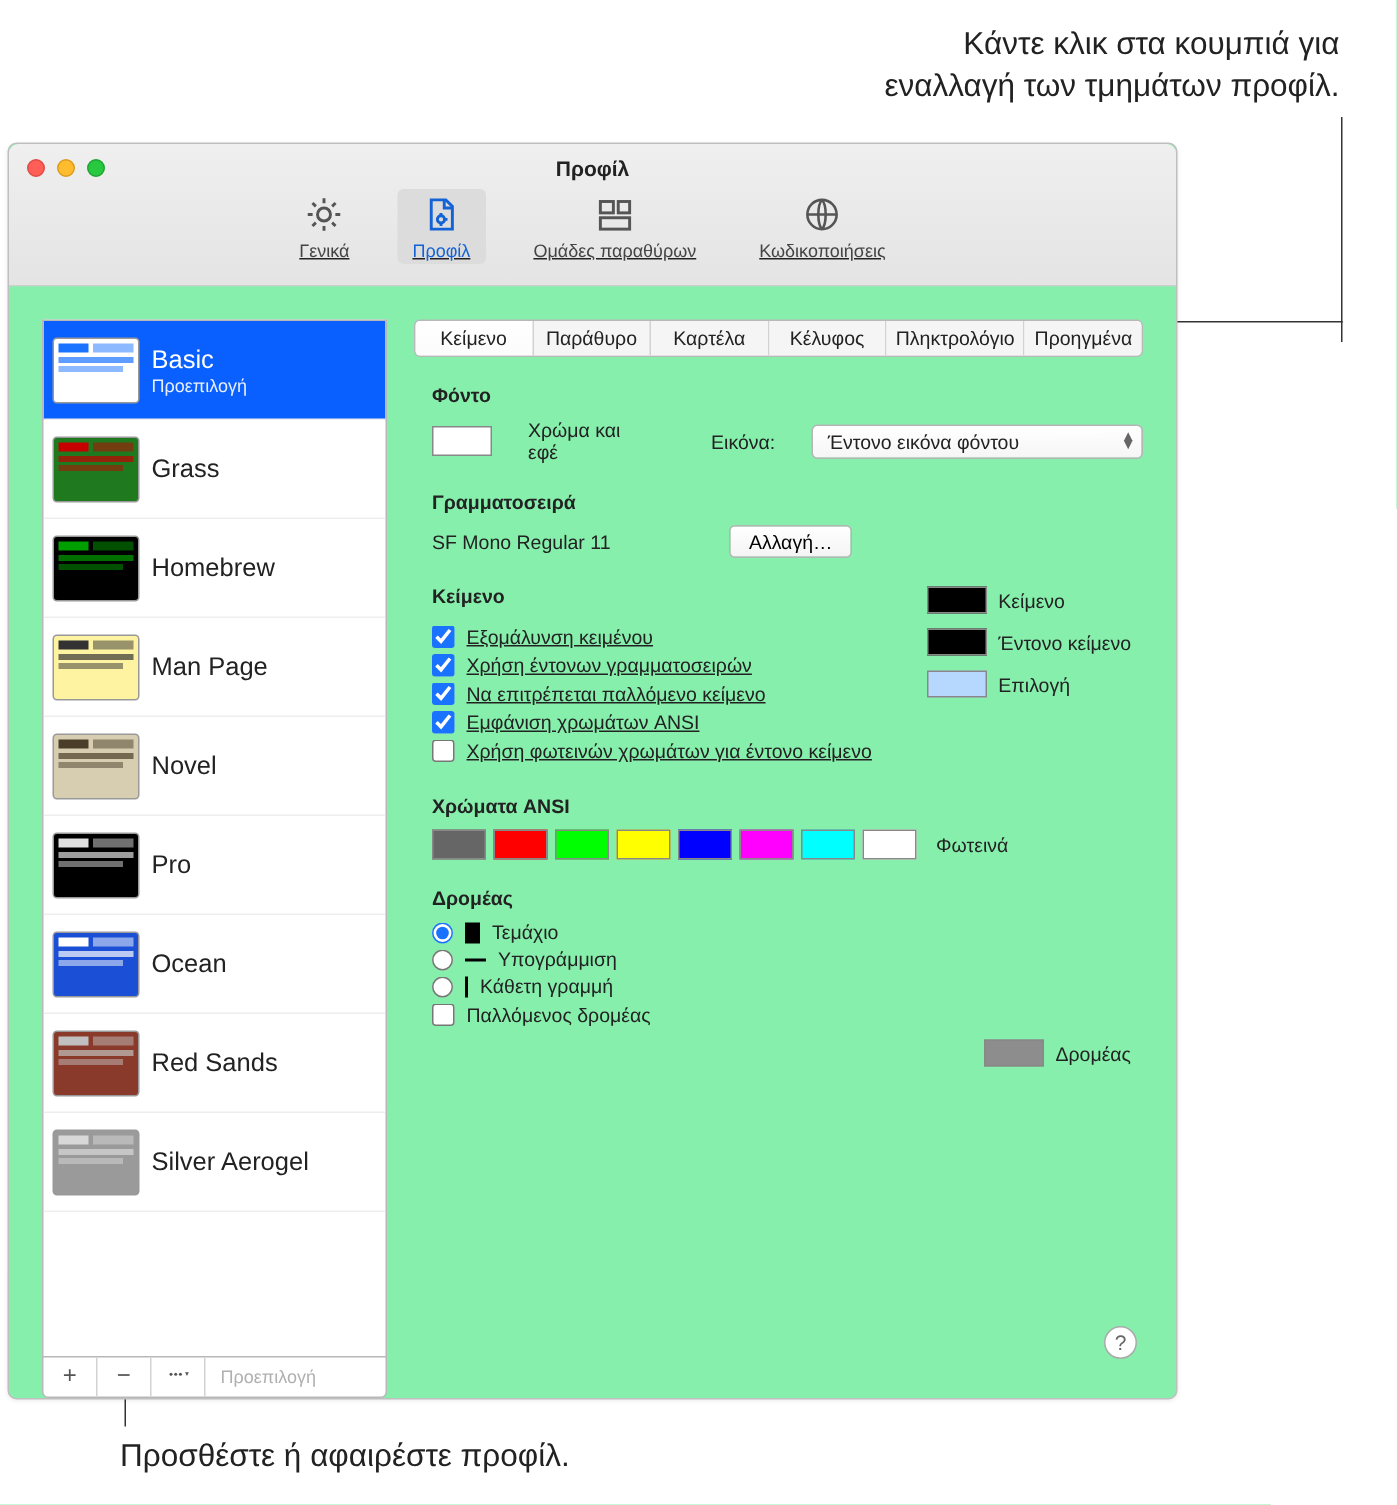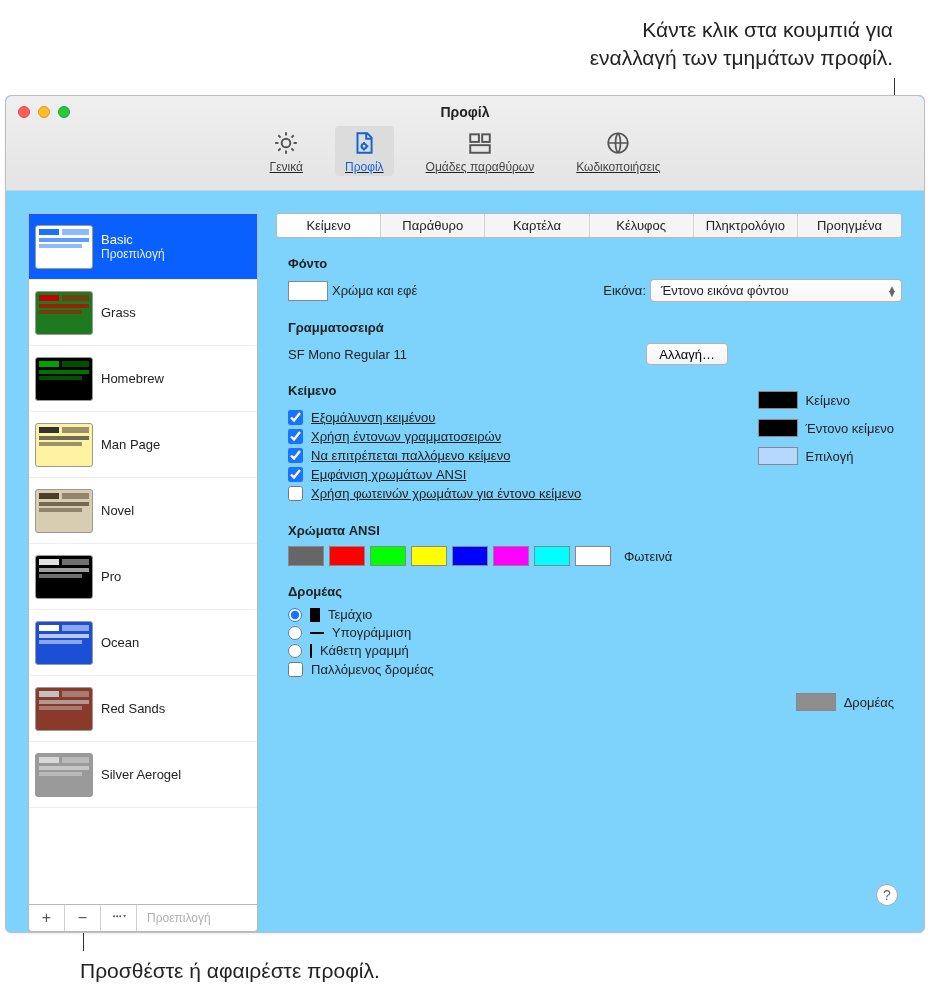--- a/index.html
+++ b/index.html
@@ -6,21 +6,21 @@
 body { background: #fff; width: 931px; height: 1003px; position: relative; font-size: 13px; color: #222; }
 
 .callout-top { position: absolute; top: 16px; left: 0; right: 38px; text-align: right; font-size: 21px; line-height: 1.35; }
 .callout-top-line { position: absolute; top: 78px; right: 36px; width: 1px; height: 137px; background: #333; }
 .callout-top-hbar { position: absolute; top: 214px; left: 302px; right: 36px; height: 14px; border-top: 1px solid #333; border-left: 1px solid #333; border-right: 1px solid #333; }
 
 .callout-bottom { position: absolute; left: 80px; bottom: 20px; font-size: 21px; }
 .callout-bottom-hbar { position: absolute; left: 34px; width: 104px; top: 901px; height: 12px; border-bottom: 1px solid #333; border-left: 1px solid #333; border-right: 1px solid #333; }
 .callout-bottom-line { position: absolute; left: 83px; top: 913px; width: 1px; height: 38px; background: #333; }
 
-.window { position: absolute; top: 95px; left: 5px; width: 920px; height: 838px; background: #7dd3fc; border: 1px solid #bfbfbf; border-radius: 6px; box-shadow: 0 1px 3px rgba(0,0,0,0.08); }
+.window { position: absolute; top: 95px; left: 5px; width: 780px; height: 838px; background: #86efac; border: 1px solid #bfbfbf; border-radius: 6px; box-shadow: 0 1px 3px rgba(0,0,0,0.08); }
 
 .titlebar { position: relative; height: 95px; border-bottom: 1px solid #cfcfcf; background: linear-gradient(#efefef,#e4e4e4); border-radius: 6px 6px 0 0; }
 .traffic { position: absolute; top: 10px; left: 12px; display: flex; gap: 8px; }
 .tl { width: 12px; height: 12px; border-radius: 50%; }
 .tl.red { background: #ff5f57; border:1px solid #de4c42; }
 .tl.yel { background: #febc2e; border:1px solid #dd9b1c; }
 .tl.grn { background: #28c840; border:1px solid #1ba52f; }
 .wtitle { text-align: center; font-weight: 600; padding-top: 8px; font-size: 14px; }
 
 .toolbar { display: flex; justify-content: center; gap: 22px; margin-top: 6px; text-decoration: underline; }
@@ -30,38 +30,38 @@
 .tb-item.sel .tb-label { color: #1463d6; }
 
 .body { position: absolute; top: 95px; bottom: 0; left: 0; right: 0; display: flex; }
 
 
 .sidebar { width: 252px; padding: 22px 0 0 22px; display:flex; flex-direction:column; }
 .sb-list { flex:1; background:#fff; border:1px solid #b8b8b8; border-bottom:none; overflow:hidden; }
 .sb-row { display:flex; align-items:center; gap:8px; height:66px; padding:0 6px; border-bottom:1px solid #eee; }
 .sb-row.sel { background:#0a60ff; color:#fff; }
 .sb-row .thumb { width:58px; height:44px; border:1px solid #999; border-radius:3px; background:#fff; flex:0 0 58px; position:relative; overflow:hidden; }
-.sb-name { font-size:13px; }
+.sb-name { font-size:17px; }
 .sb-sub { font-size:12px; opacity:.9; }
 
 .sb-footer { height:28px; background:#fff; border:1px solid #b8b8b8; display:flex; border-bottom-left-radius:4px; border-bottom-right-radius:4px; overflow:hidden; }
 .sb-btn { width:36px; display:flex; align-items:center; justify-content:center; border-right:1px solid #d2d2d2; font-size:16px; color:#555; }
 .sb-btn:last-child { border-right:none; }
 .sb-default { flex:0 0 auto; padding:0 10px; color:#b0b0b0; font-size:12px; display:flex; align-items:center; border-right:none; }
 
 
 .main { flex:1; padding:22px 22px 22px 18px; position:relative; }
 .tabs { display:flex; background:#fff; border:1px solid #b8b8b8; border-radius:4px; overflow:hidden; }
 .tab { flex:1; text-align:center; padding:4px 6px; font-size:13px; border-right:1px solid #d2d2d2; }
 .tab:last-child { border-right:none; }
 .tab.curr { background:linear-gradient(#fff,#fcfcfc); }
 .tab:not(.curr){background:#f5f5f5;}
 
 .section-title { font-weight:600; margin:18px 0 8px 12px; font-size:13px; }
-.row { display:flex; align-items:center; gap:4px; margin-left:12px; }
+.row { display:flex; align-items:center; gap:24px; margin-left:12px; }
 
 .swatch { width:40px; height:20px; border:1px solid #888; background:#fff; flex:0 0 40px; }
 .swatch.small { width:36px; height:18px; }
 
 .popup { display:flex; align-items:center; justify-content:space-between; width:252px; height:23px; padding:0 4px 0 10px; background:linear-gradient(#fff,#f6f6f6); border:1px solid #b5b5b5; border-radius:4px; font-size:13px; }
 .popup .arrows { font-size:10px; line-height:5px; color:#666; display:flex; flex-direction:column; }
 
 .btn { height:22px; padding:0 12px; background:linear-gradient(#fff,#f4f4f4); border:1px solid #b5b5b5; border-radius:4px; font-size:13px; }
 
 .cb { display:flex; align-items:center; gap:8px; margin:4px 0 4px 12px; font-size:13px; }

